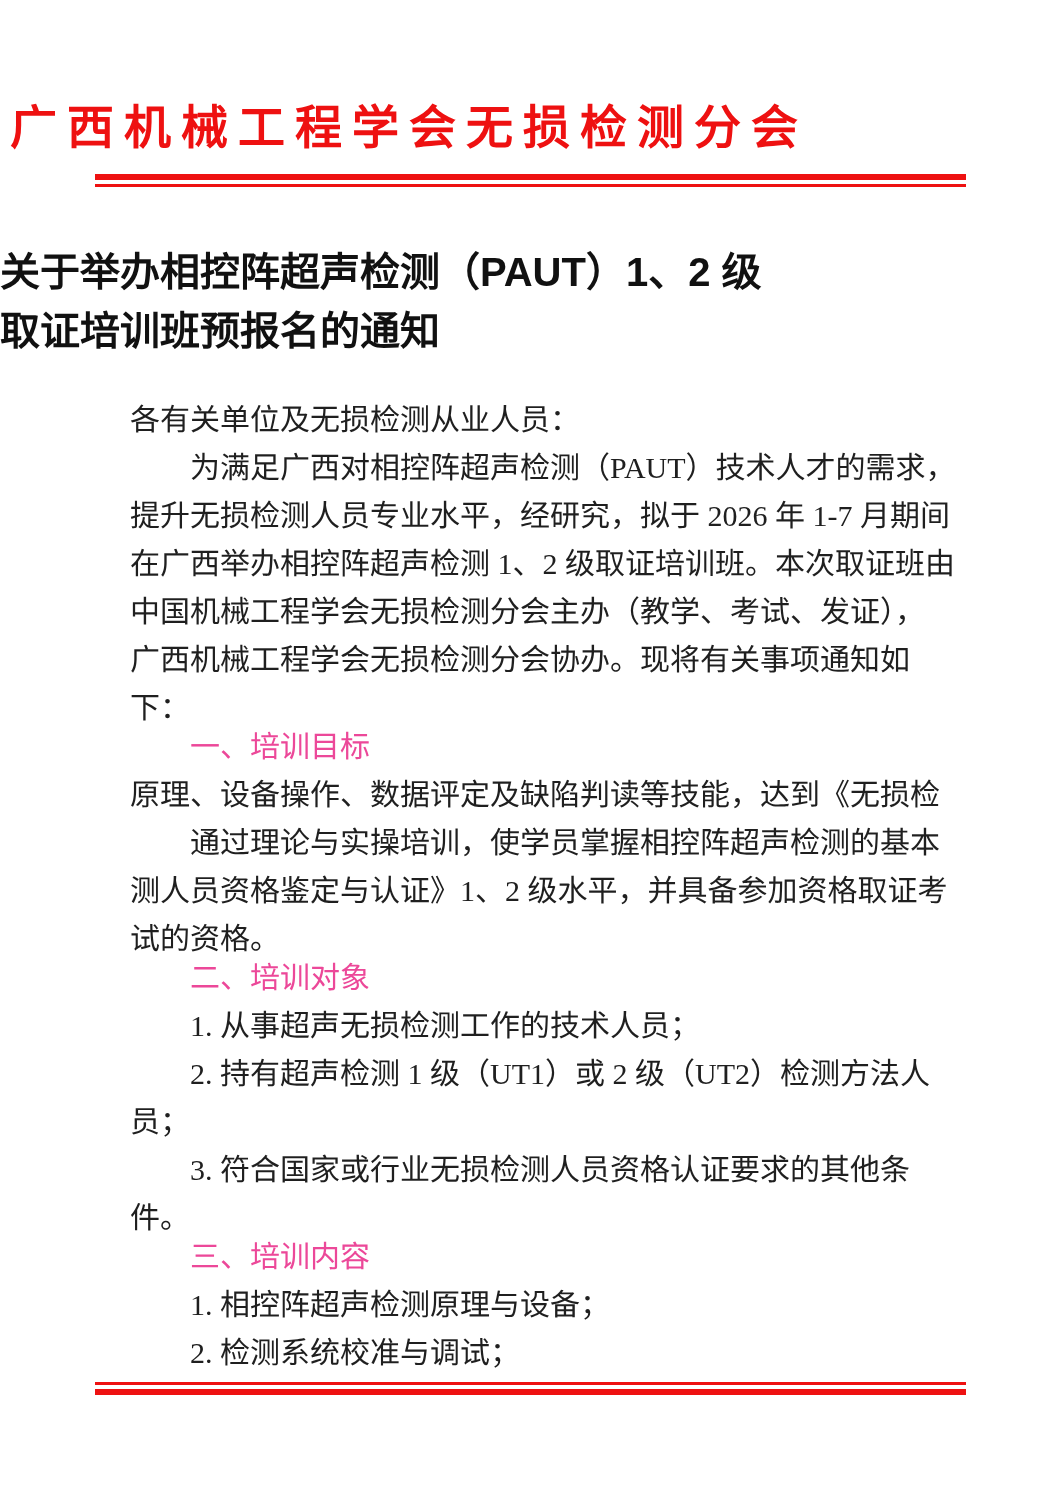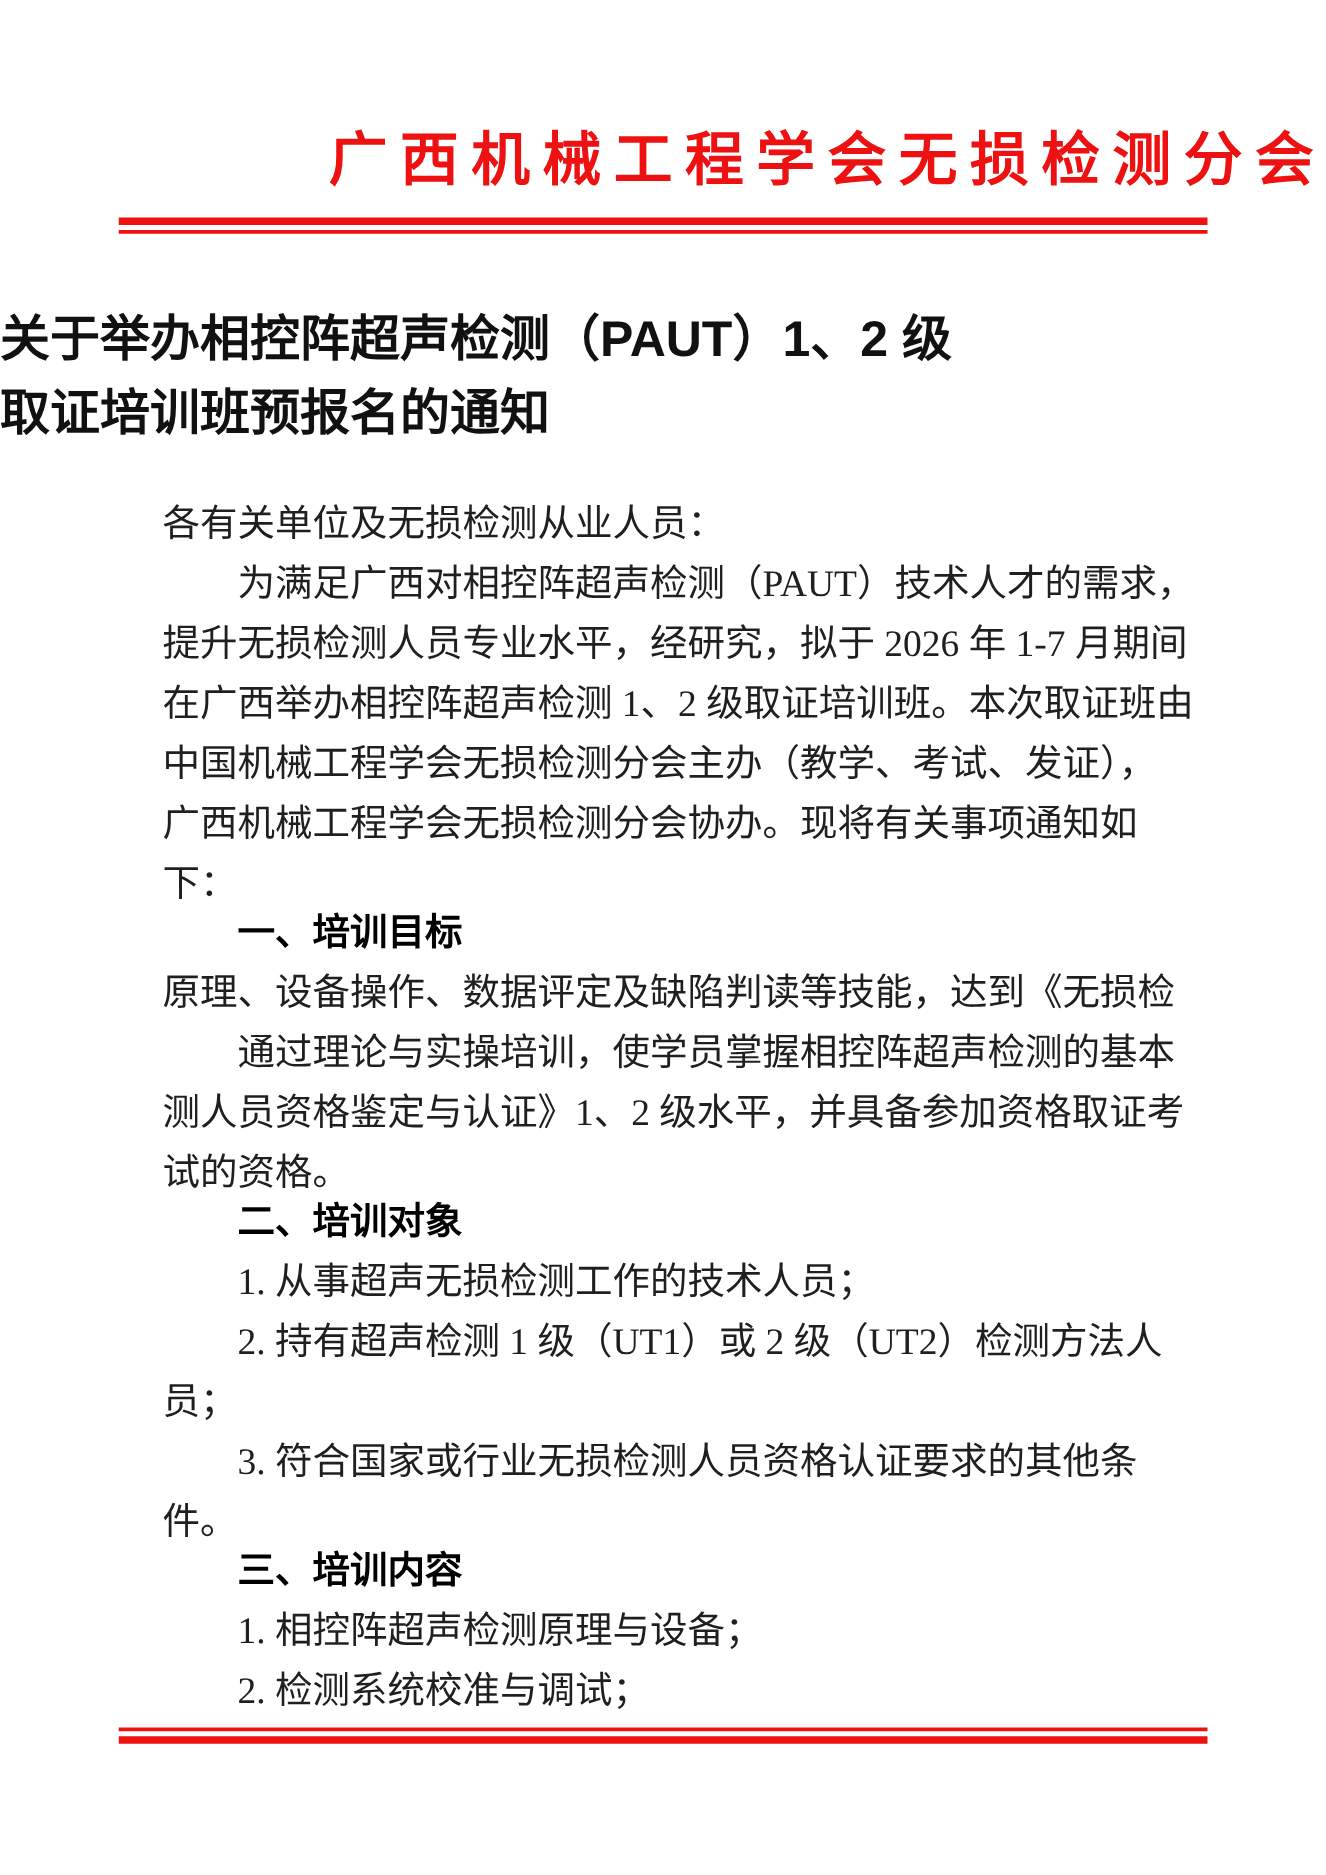--- a/index.html
+++ b/index.html
@@ -11,21 +11,21 @@
     margin: 0 auto;
     background: #ffffff;
     overflow: hidden;
     font-family: "Liberation Serif", serif;
   }
   .org-title {
     position: absolute;
     top: 92px;
     left: 0;
     width: 100%;
-    text-align: right;
+    text-align: left;
     font-family: "Liberation Sans", sans-serif;
     font-weight: bold;
     font-size: 47px;
     line-height: 72px;
     color: var(--accent);
     letter-spacing: 10px;
     text-indent: 10px;
     white-space: nowrap;
   }
   .rule {
@@ -59,22 +59,22 @@
     color: #1f1f1f;
   }
   .line {
     height: 48px;
     line-height: 48px;
     white-space: nowrap;
   }
   .line.indent { padding-left: 60px; }
   .line.heading {
     font-family: "Liberation Sans", sans-serif;
-    font-weight: bold;
-    color: #000000;
+    font-weight: normal;
+    color: #ec4899;
     padding-left: 60px;
     margin-top: -9px;
   }
 </style>
 </head>
 <body>
 
 <div class="page">
 
   <div class="org-title">广西机械工程学会无损检测分会</div>

